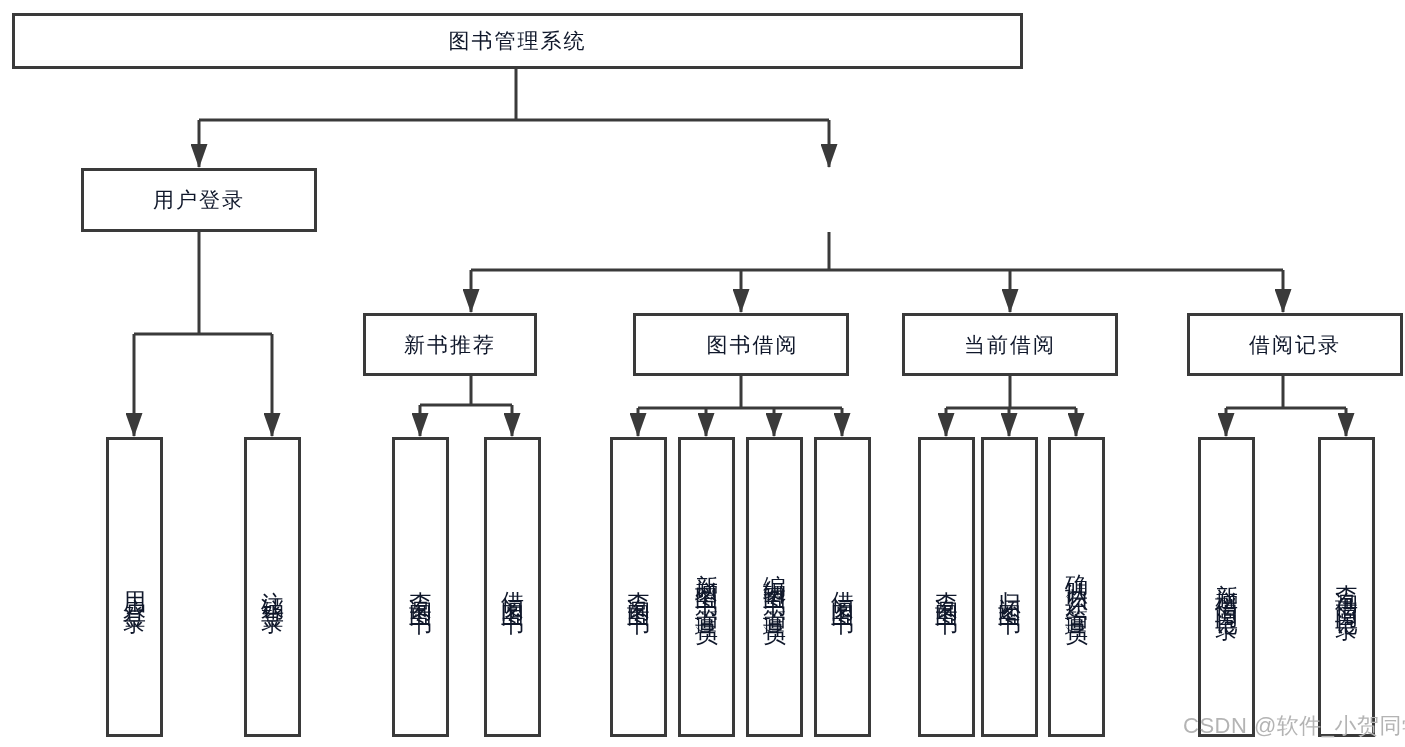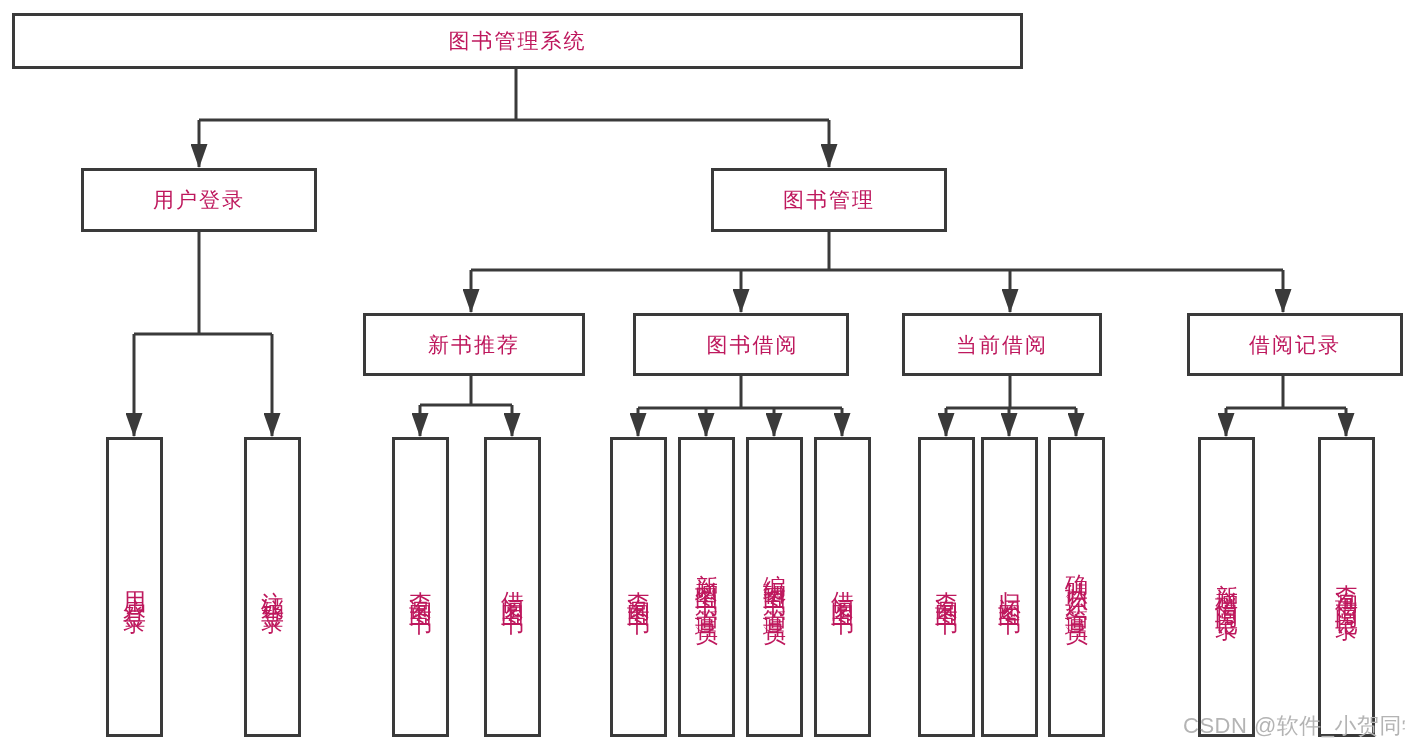--- a/index.html
+++ b/index.html
@@ -20,21 +20,21 @@
     left: 0; top: 0;
     width: 1405px; height: 747px;
     z-index: 1;
     pointer-events: none;
   }
   .box {
     position: absolute;
     box-sizing: border-box;
     border: 3px solid #3a3a3a;
     background: #ffffff;
-    color: #be185d;
+    color: #0f172a;
     display: flex;
     align-items: center;
     justify-content: center;
     z-index: 2;
   }
   .h-label {
     font-size: 21px;
     letter-spacing: 2px;
     white-space: nowrap;
   }
@@ -97,25 +97,24 @@
       <path d="M1009,408 L1009,436" marker-end="url(#arrow)"></path>
       <path d="M1076,408 L1076,436" marker-end="url(#arrow)"></path>
       <path d="M1226,408 L1226,436" marker-end="url(#arrow)"></path>
       <path d="M1346,408 L1346,436" marker-end="url(#arrow)"></path>
     </g>
   </svg>
 
   <div class="box h-label" style="left:12px; top:13px; width:1011px; height:56px;">图书管理系统</div>
 
   <div class="box h-label" style="left:81px; top:168px; width:236px; height:64px;">用户登录</div>
-  <div class="box h-label" style="left:711px; top:168px; width:236px; height:64px;">图书管理</div>
 
-  <div class="box h-label" style="left:363px; top:313px; width:222px; height:63px;">新书推荐</div>
+  <div class="box h-label" style="left:363px; top:313px; width:174px; height:63px;">新书推荐</div>
   <div class="box h-label" style="left:633px; top:313px; width:216px; height:63px;padding-left:23px;">图书借阅</div>
-  <div class="box h-label" style="left:902px; top:313px; width:200px; height:63px;">当前借阅</div>
+  <div class="box h-label" style="left:902px; top:313px; width:216px; height:63px;">当前借阅</div>
   <div class="box h-label" style="left:1175px; top:313px; width:216px; height:63px;margin-left:12px;">借阅记录</div>
 
   <div class="box leaf" style="left:106px; top:437px; width:57px; height:300px;">用户登录</div>
   <div class="box leaf" style="left:244px; top:437px; width:57px; height:300px;">注销登录</div>
 
   <div class="box leaf" style="left:392px; top:437px; width:57px; height:300px;">查询图书</div>
   <div class="box leaf" style="left:484px; top:437px; width:57px; height:300px;">借阅图书</div>
 
   <div class="box leaf" style="left:610px; top:437px; width:57px; height:300px;">查询图书</div>
   <div class="box leaf" style="left:678px; top:437px; width:57px; height:300px;">新增图书（管理员）</div>

